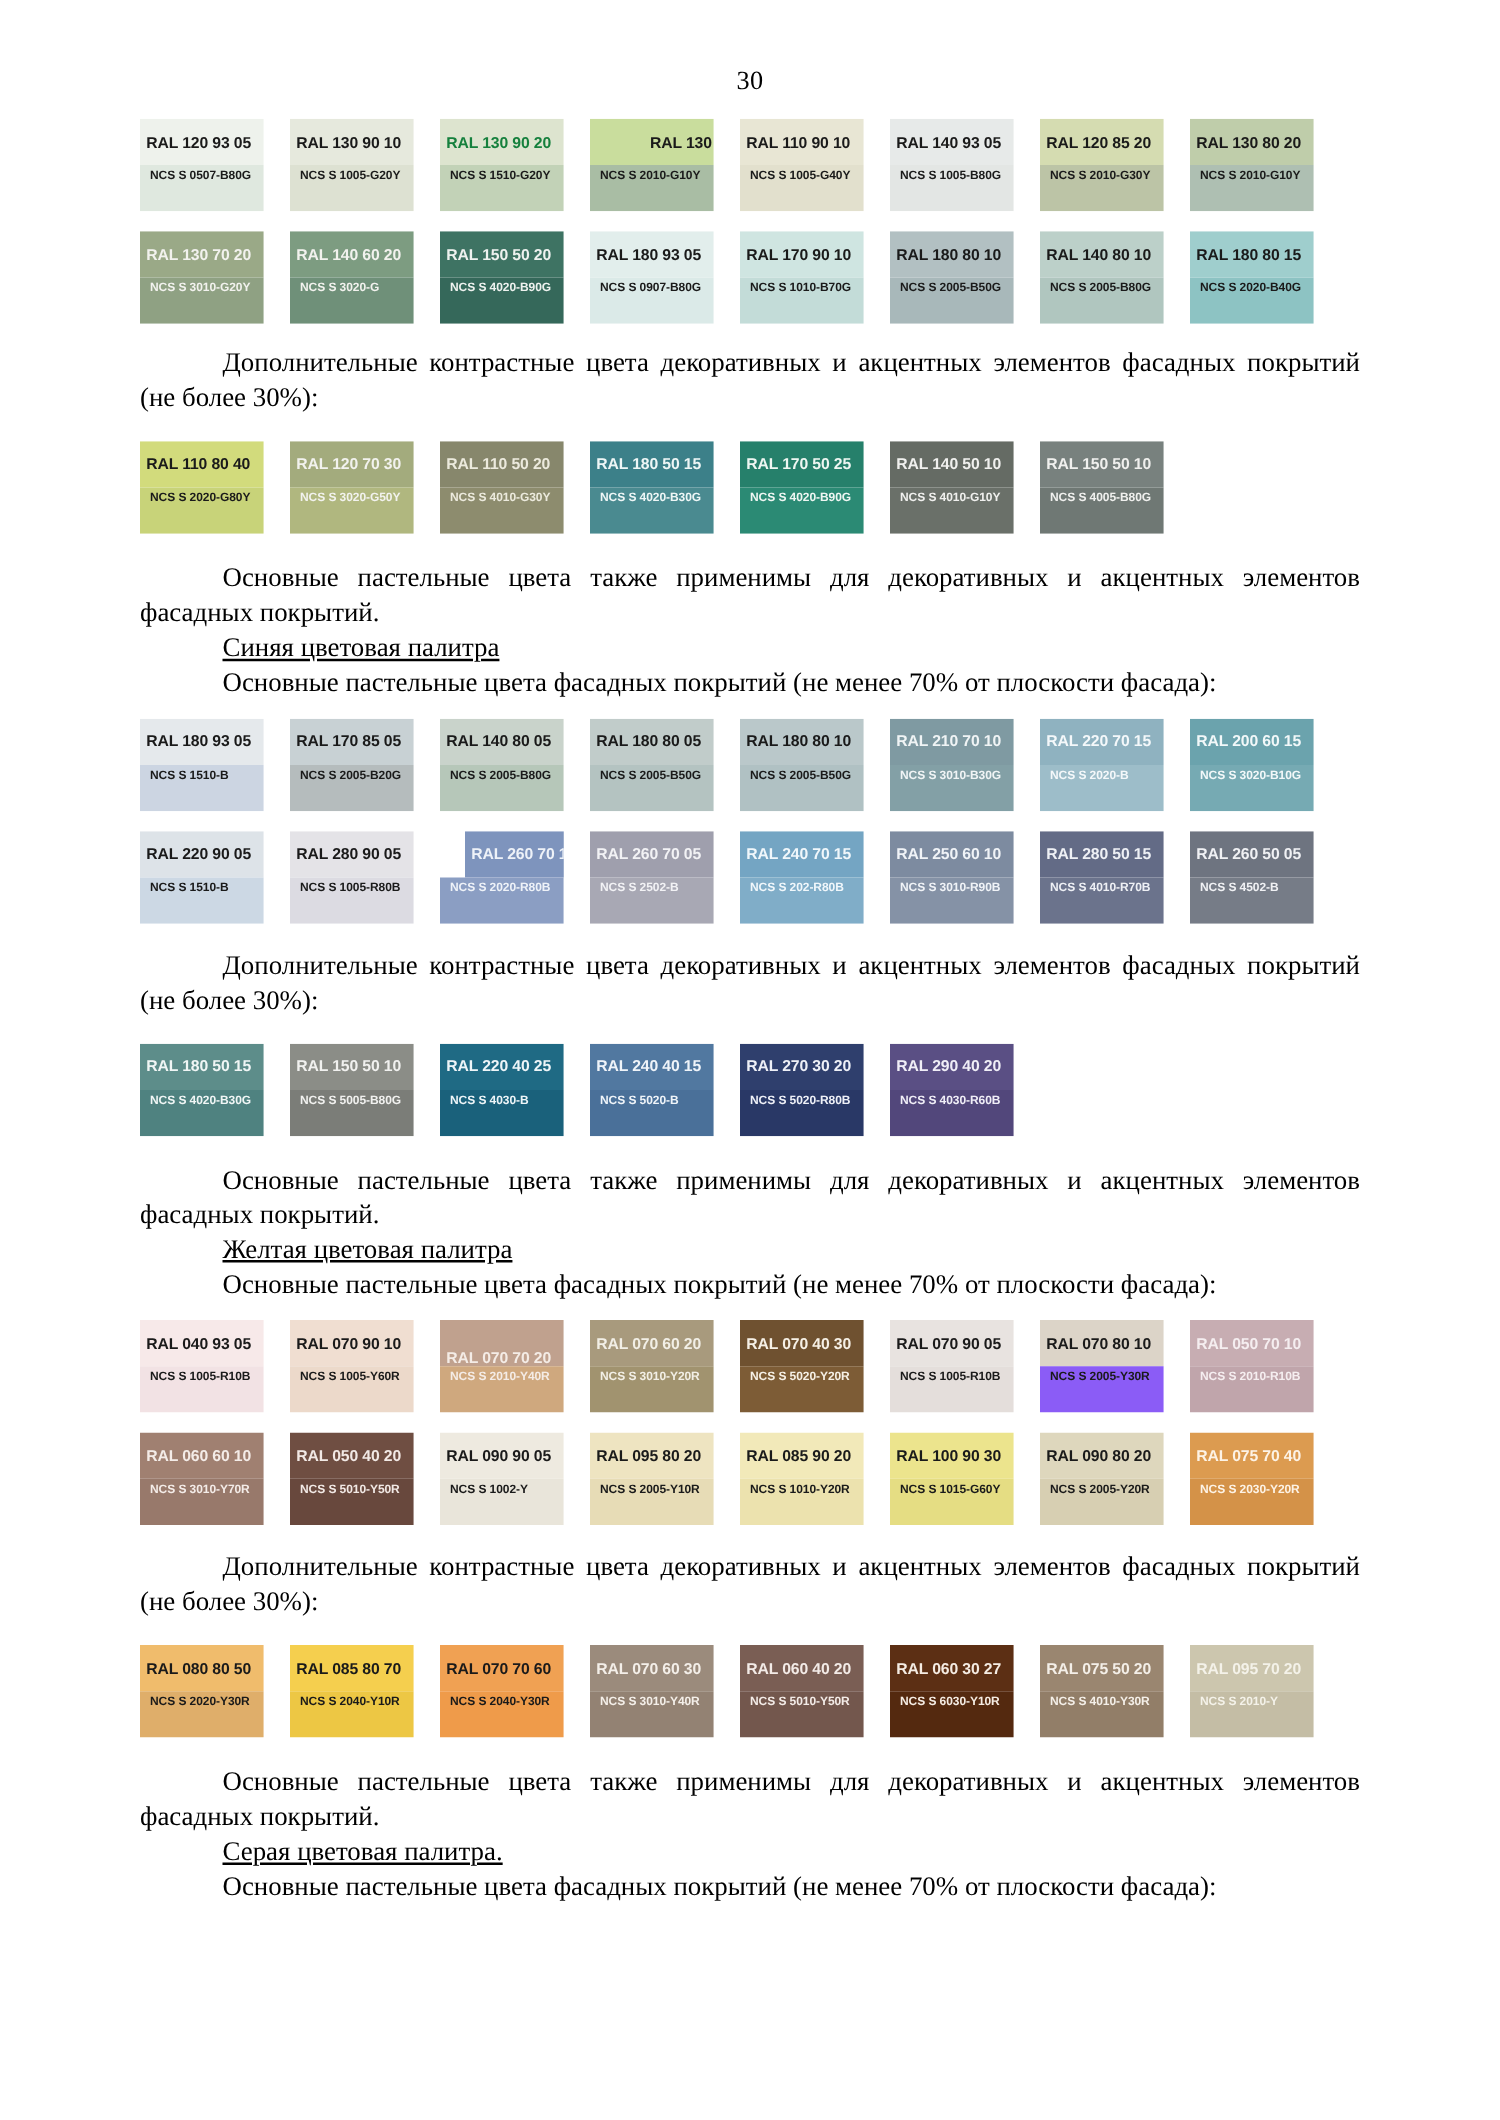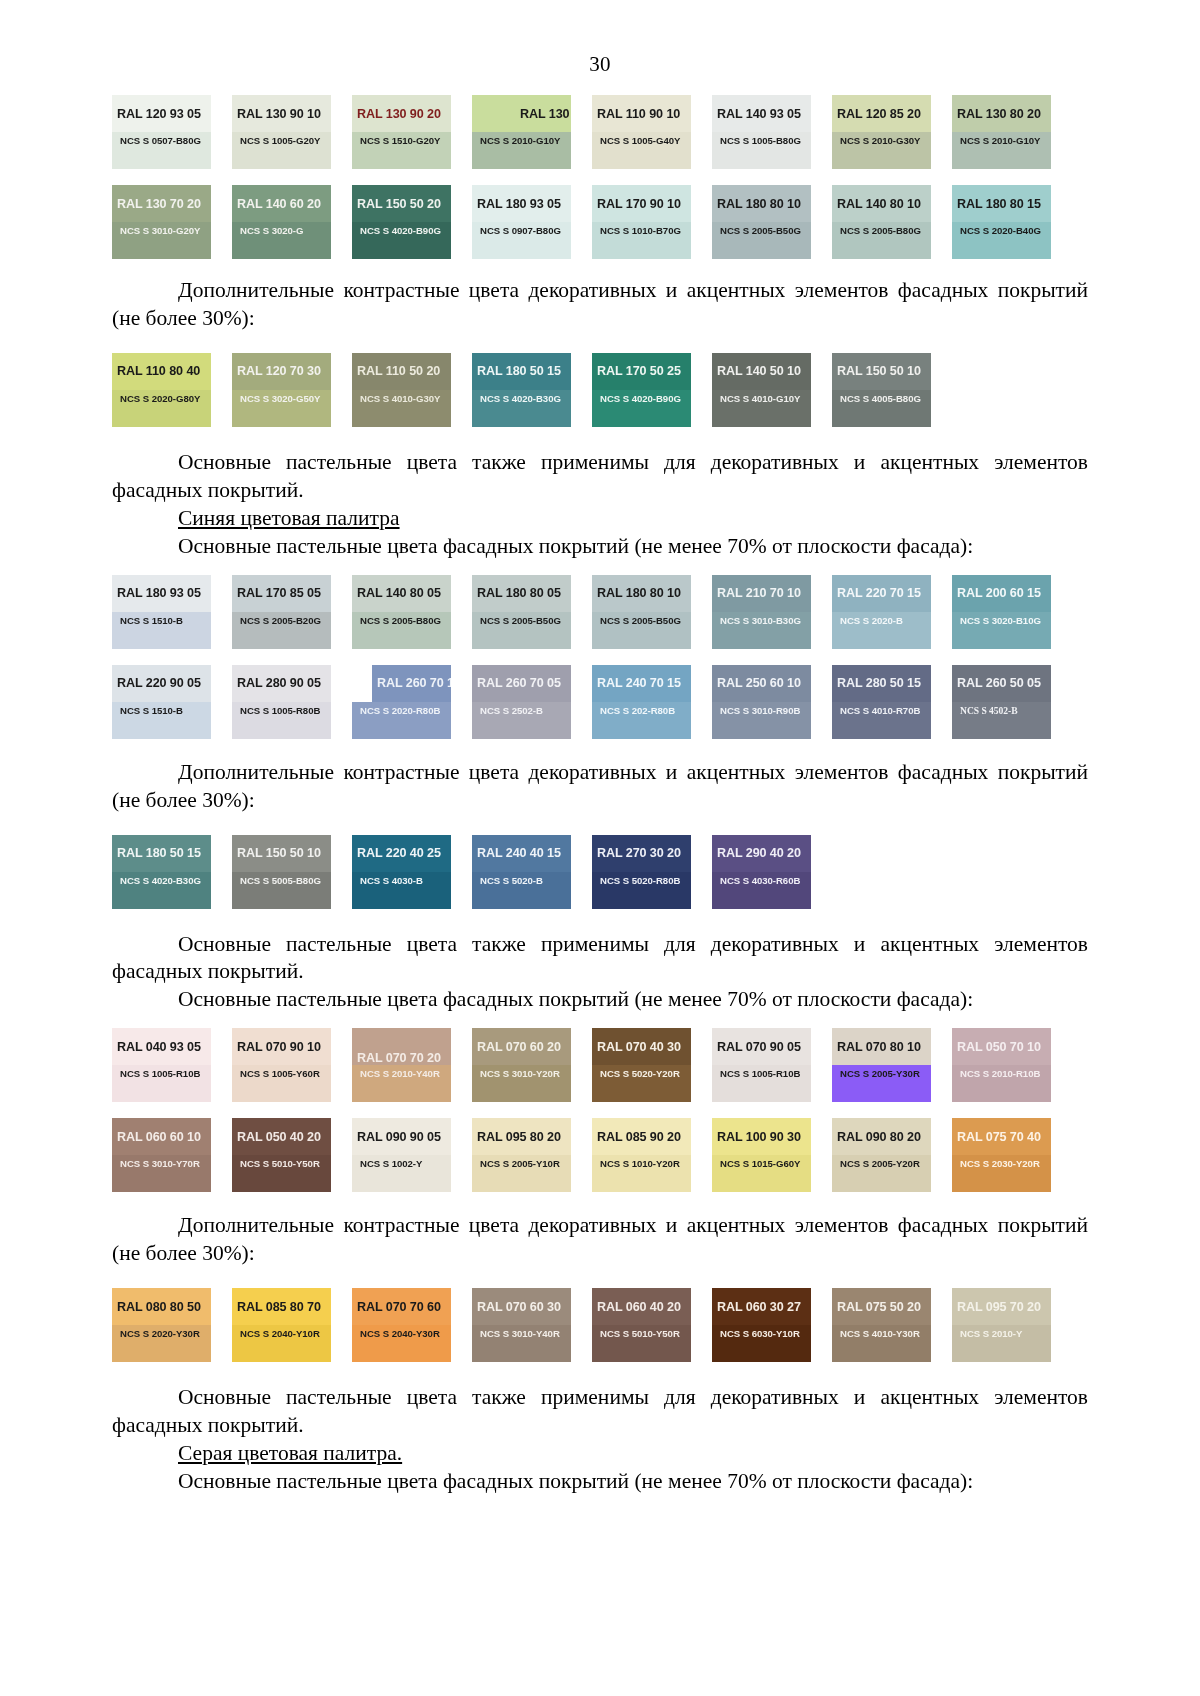--- a/index.html
+++ b/index.html
@@ -130,21 +130,21 @@
         <div class="swatch">
           <div class="top" style="background: rgb(230, 233, 221);">
             <span class="ral" style="color: rgb(26, 26, 26);">RAL 130 90 10</span>
           </div>
           <div class="bot" style="background: rgb(221, 225, 210);">
             <span class="ncs" style="color: rgb(26, 26, 26);">NCS S 1005-G20Y</span>
           </div>
         </div>
         <div class="swatch">
           <div class="top" style="background: rgb(221, 228, 207);">
-            <span class="ral" style="color: #7f1d1d;">RAL 130 90 20</span>
+            <span class="ral" style="color: #15803d;">RAL 130 90 20</span>
           </div>
           <div class="bot" style="background: rgb(194, 210, 183);">
             <span class="ncs" style="color: rgb(26, 26, 26);">NCS S 1510-G20Y</span>
           </div>
         </div>
         <div class="swatch">
           <div class="top" style="background: rgb(201, 221, 157); padding-left: 48px;">
             <span class="ral" style="color: rgb(26, 26, 26);">RAL 130 85 30</span>
           </div>
           <div class="bot" style="background: rgb(169, 189, 164);">
@@ -453,21 +453,21 @@
           </div>
           <div class="bot" style="background: rgb(107, 115, 140);">
             <span class="ncs" style="color: rgb(238, 240, 245);">NCS S 4010-R70B</span>
           </div>
         </div>
         <div class="swatch">
           <div class="top" style="background: rgb(110, 116, 128);">
             <span class="ral" style="color: rgb(240, 241, 244);">RAL 260 50 05</span>
           </div>
           <div class="bot" style="background: rgb(118, 124, 135);">
-            <span class="ncs" style="color: rgb(240, 241, 244); font-family: Liberation Serif, serif;">NCS S 4502-B</span>
+            <span class="ncs" style="color: rgb(240, 241, 244);">NCS S 4502-B</span>
           </div>
         </div>
       </div>
 
     <div class="gap-20"></div>
 
     <p class="para">Дополнительные контрастные цвета декоративных и акцентных элементов фасадных покрытий (не более 30%):</p>
 
     <div class="gap-20"></div>
 
@@ -519,20 +519,21 @@
           <div class="bot" style="background: rgb(82, 71, 123);">
             <span class="ncs" style="color: rgb(240, 238, 247);">NCS S 4030-R60B</span>
           </div>
         </div>
       </div>
 
     <div class="gap-22"></div>
 
     <p class="para">Основные пастельные цвета также применимы для декоративных и акцентных элементов фасадных покрытий.</p>
 
+    <div class="subhead"><span class="u">Желтая цветовая палитра</span></div>
 
     <p class="para">Основные пастельные цвета фасадных покрытий (не менее 70% от плоскости фасада):</p>
 
     <div class="gap-14"></div>
 
     <div class="swatch-row">
         <div class="swatch">
           <div class="top" style="background: rgb(247, 233, 233);">
             <span class="ral" style="color: rgb(26, 26, 26);">RAL 040 93 05</span>
           </div>

